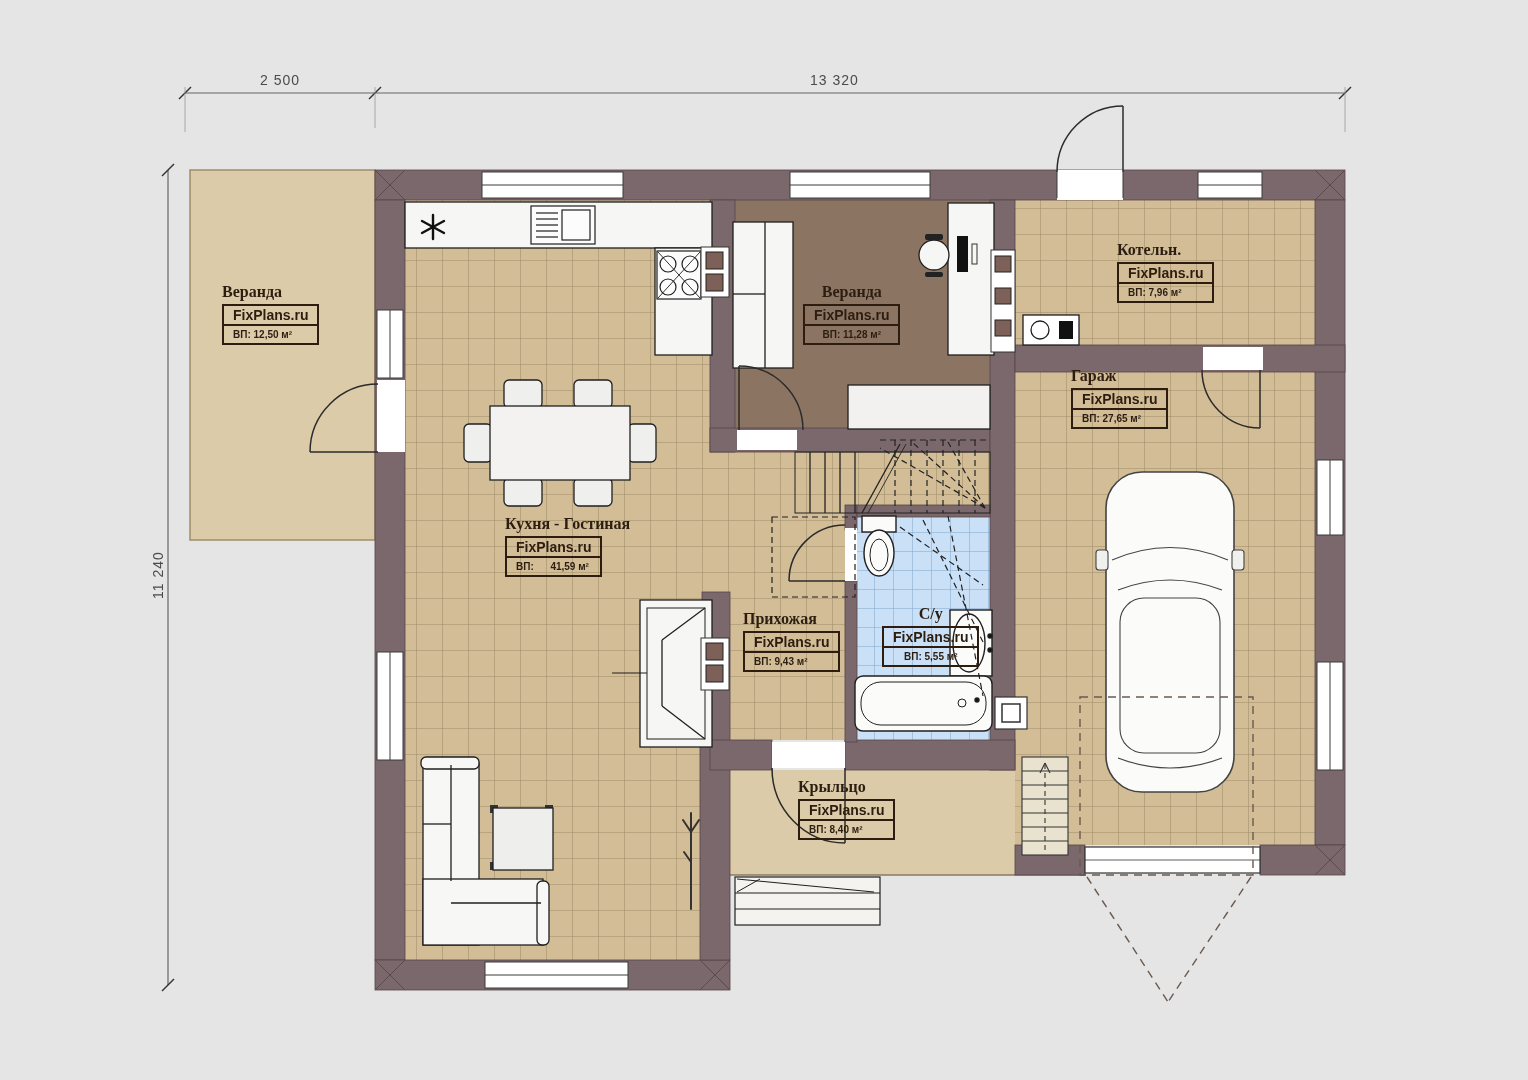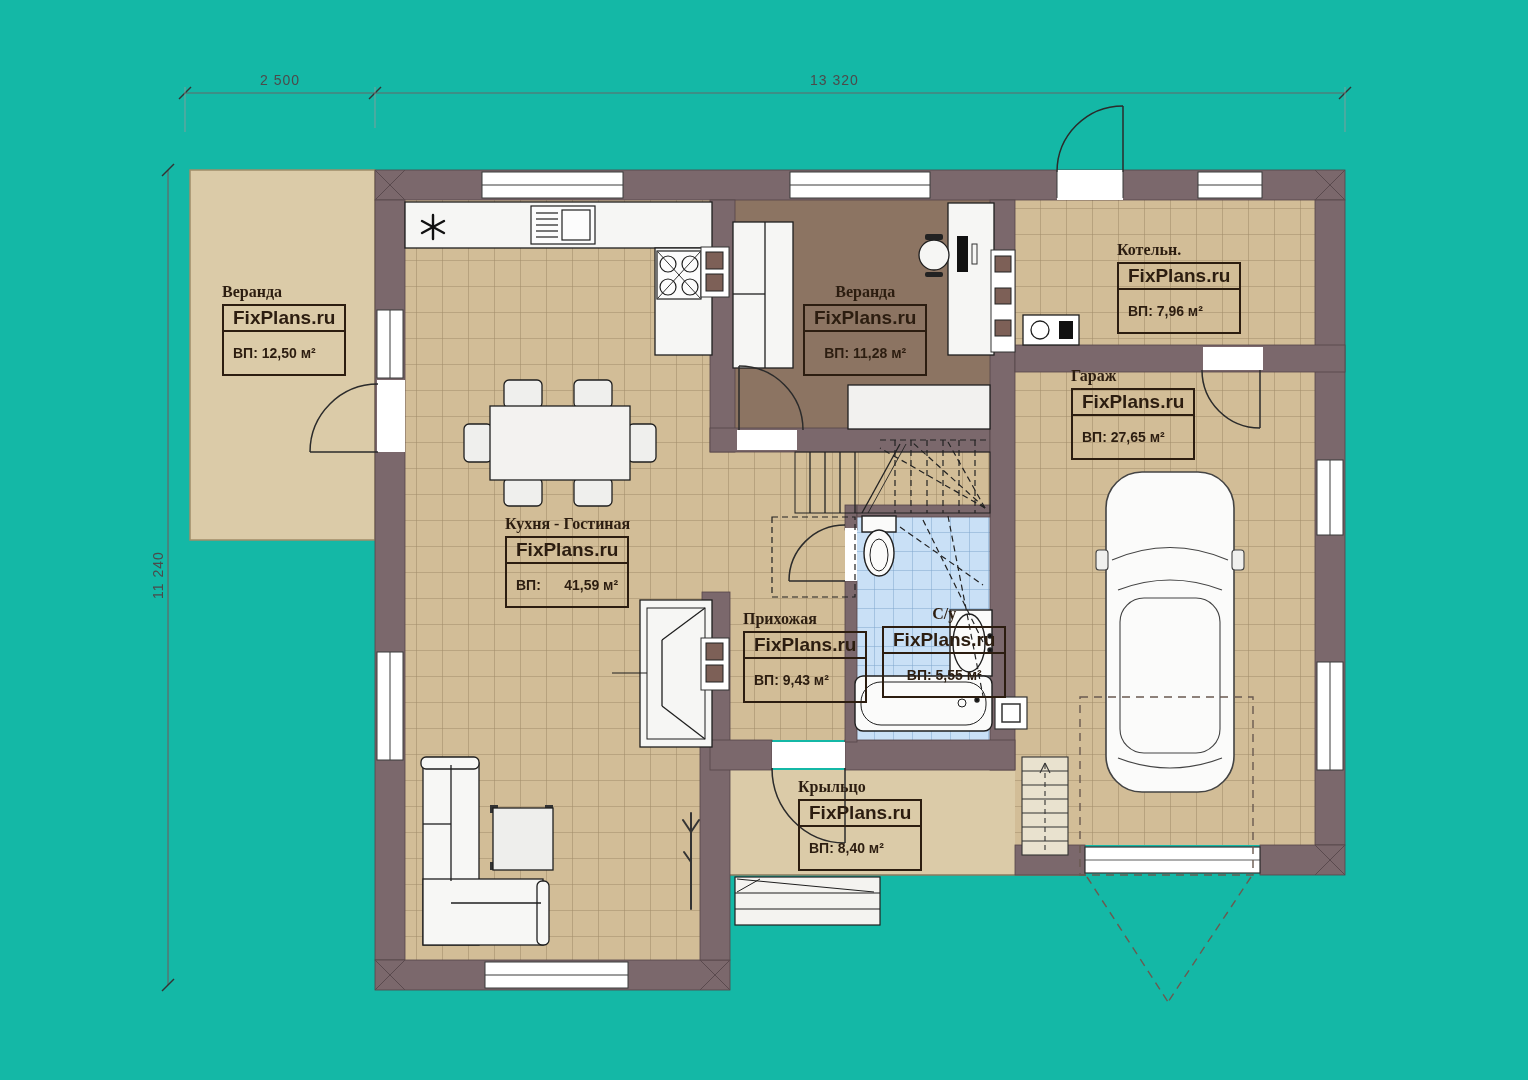--- a/index.html
+++ b/index.html
@@ -1,24 +1,24 @@
 <!DOCTYPE html>
 <html><head>
 <meta charset="utf-8">
 <style>
   html,body{margin:0;padding:0;background:#fff;}
-  .canvas{position:relative;width:1528px;height:1080px;background:#14b8a6;overflow:hidden;
+  .canvas{position:relative;width:1528px;height:1080px;background:#e5e5e5;overflow:hidden;
           font-family:"Liberation Sans",sans-serif;}
   .plan-svg{position:absolute;left:0;top:0;}
   
   .room-label{position:absolute;color:#2c1d10;font-weight:bold;z-index:5;}
   .room-name{font-size:16px;margin-bottom:3px;white-space:nowrap;font-family:Liberation Serif, serif;}
   .room-box{border:2px solid #2c1d10;display:inline-block;background:transparent;}
-  .room-box .brand{padding:1px 9px;border-bottom:2px solid #2c1d10;font-size:19px;white-space:nowrap;}
-  .room-box .area{padding:13px 9px;font-size:14px;white-space:pre;}
+  .room-box .brand{padding:1px 9px;border-bottom:2px solid #2c1d10;font-size:14px;white-space:nowrap;}
+  .room-box .area{padding:3px 9px;font-size:10px;white-space:pre;}
   .centered{text-align:center;}
   
   .dim-text{position:absolute;color:#4b4b4b;font-size:14px;letter-spacing:1px;z-index:4;white-space:nowrap;}
   .dim-vert{transform:rotate(-90deg);transform-origin:center center;}
 </style>
 </head>
 <body>
 
 <div class="canvas">
 

